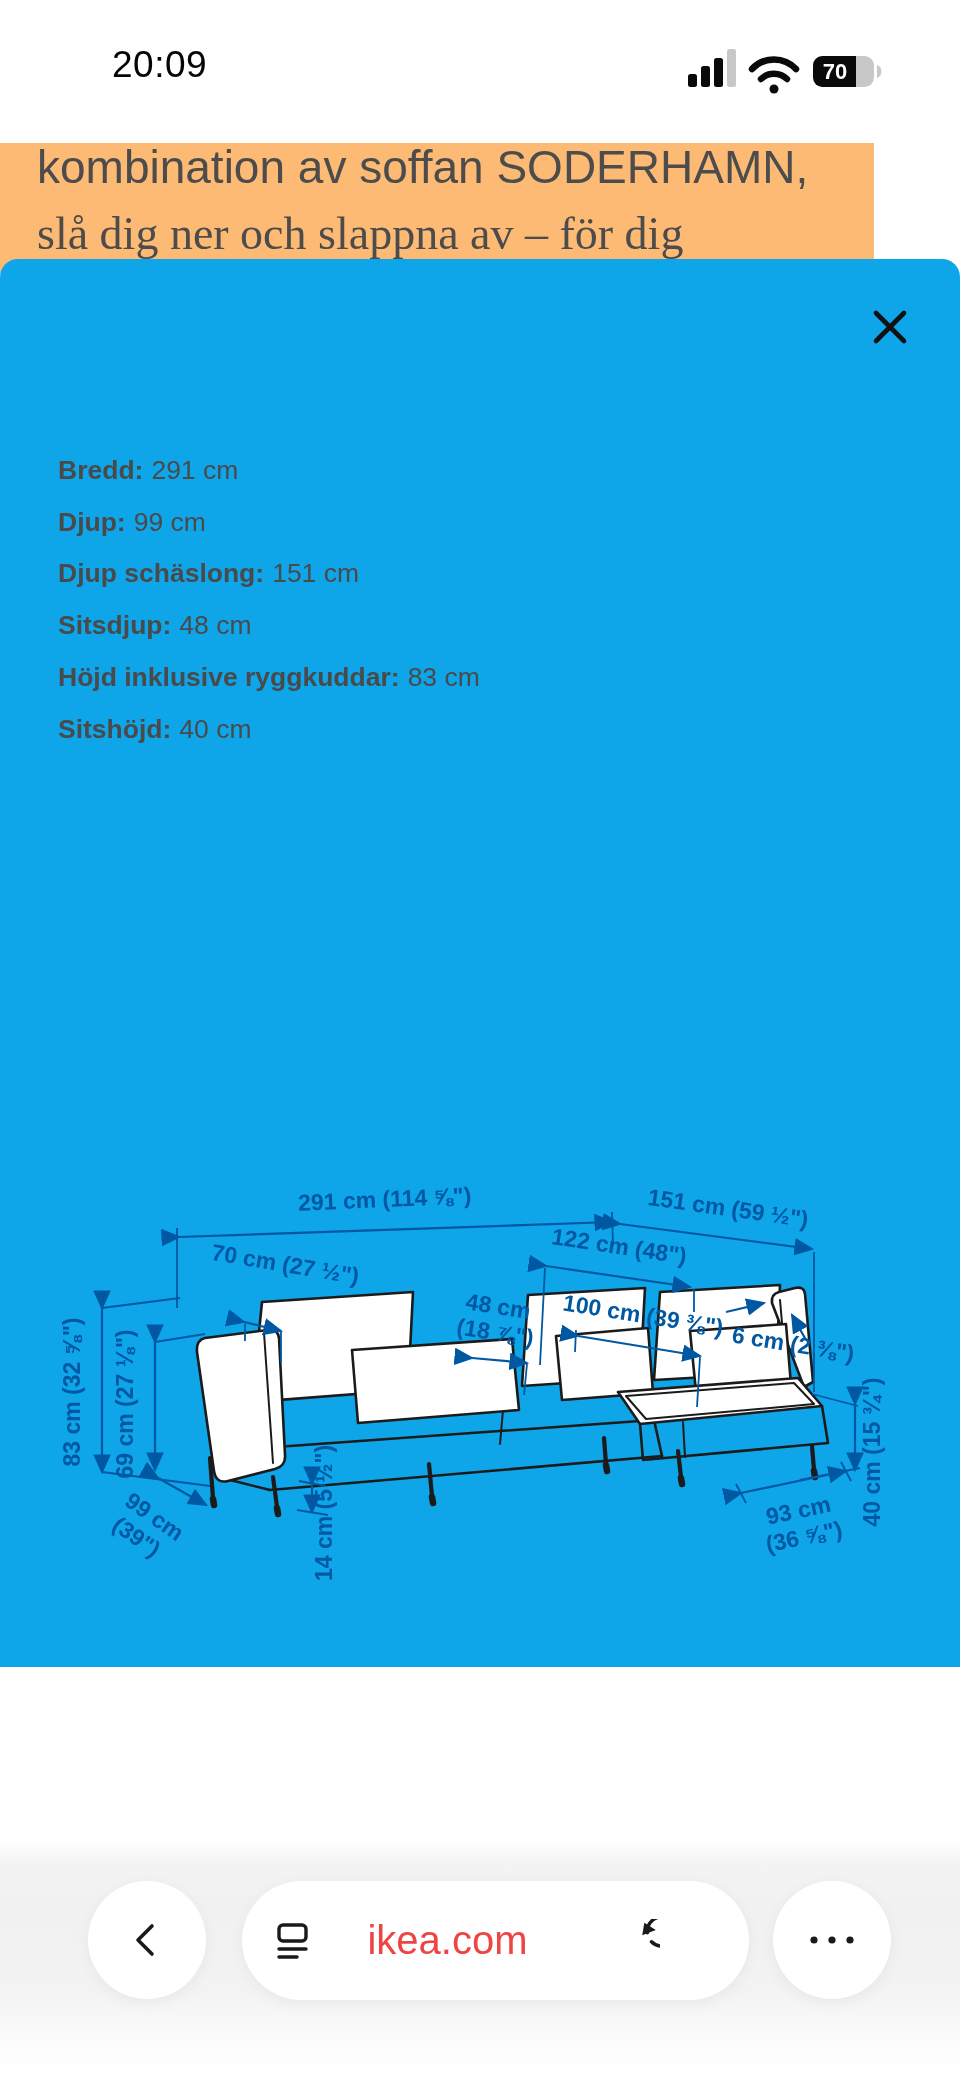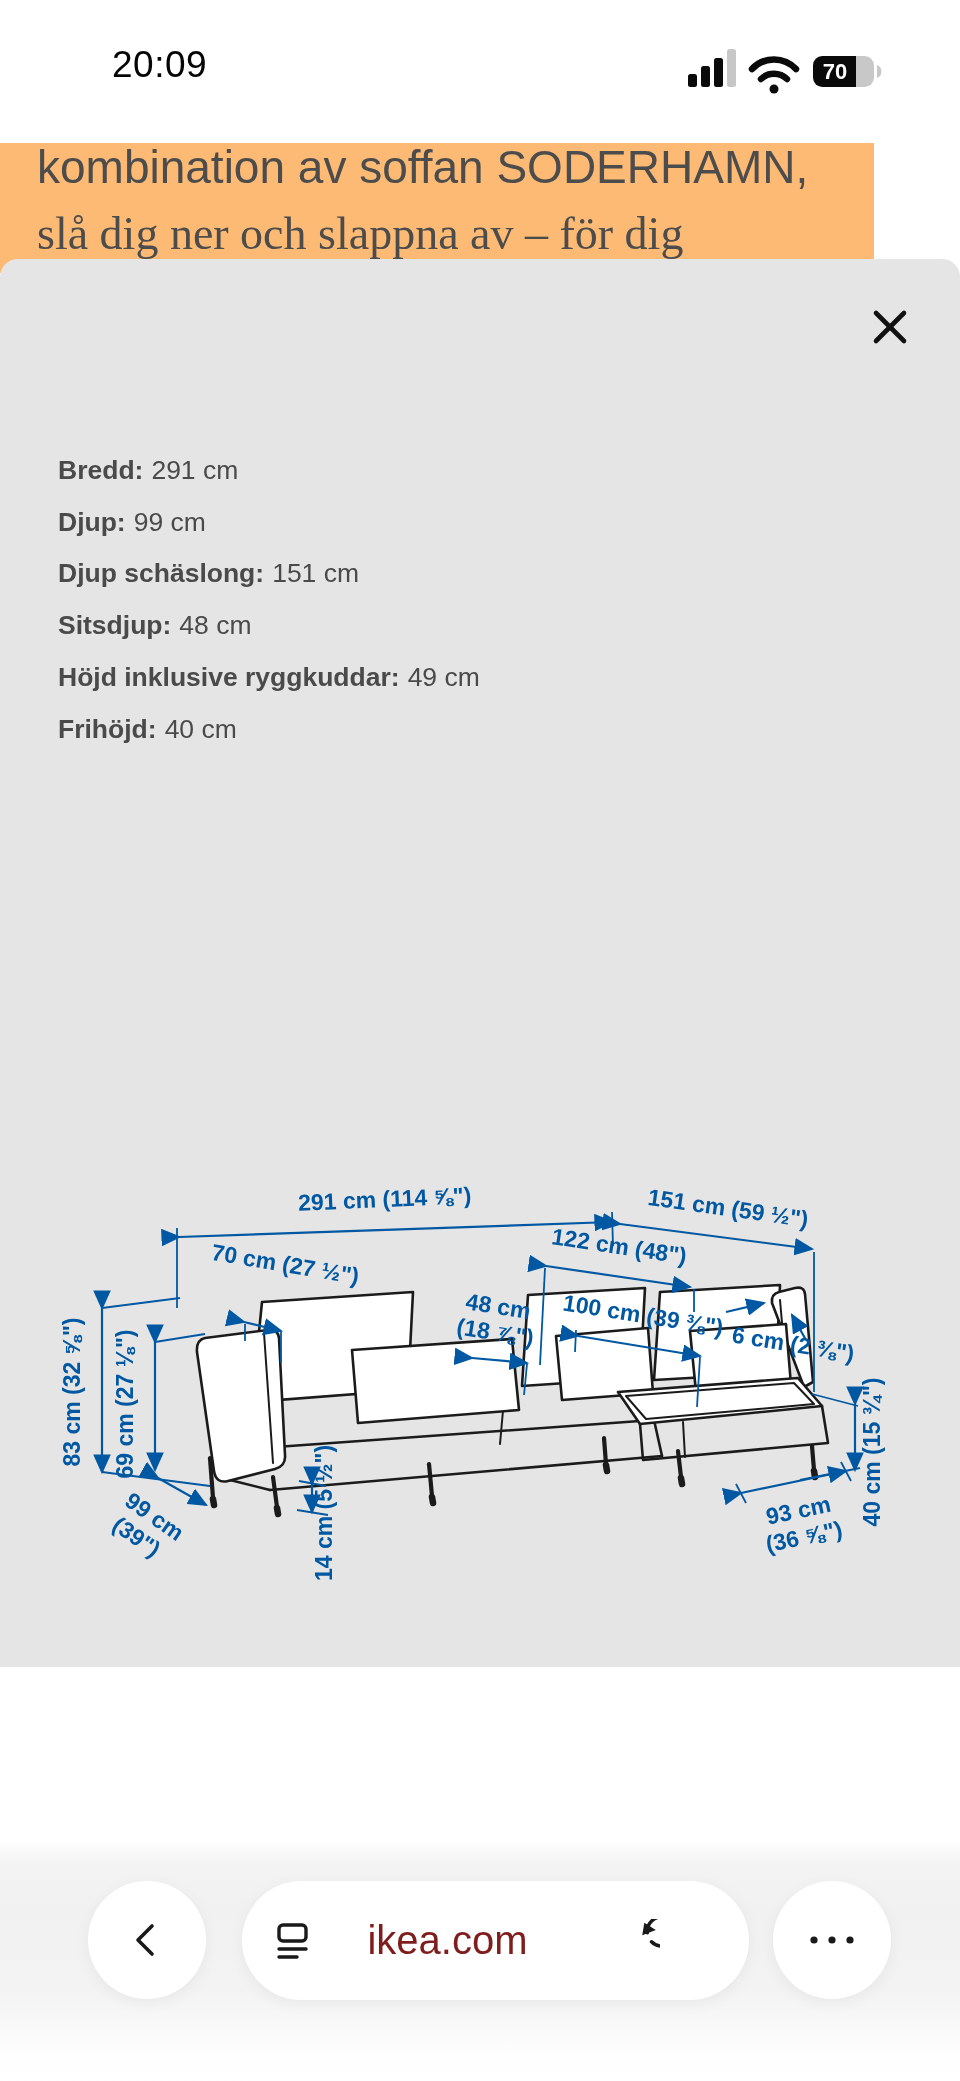--- a/index.html
+++ b/index.html
@@ -11,21 +11,21 @@
   .time{position:absolute;left:112px;top:44px;font-size:37px;font-weight:400;color:#050505;letter-spacing:.5px;}
   #status-icons{position:absolute;top:0;left:0;}
 
   
   #dim-band{position:absolute;top:143px;left:0;width:874px;height:130px;background:#fdba74;overflow:hidden;z-index:5;}
   .dim-line{position:absolute;left:37px;width:900px;font-size:46px;color:#4c4c4c;white-space:nowrap;}
   .dim-line1{top:-3px;}
   .dim-line2{top:64px;font-family:Liberation Serif, serif;}
 
   
-  #sheet{position:absolute;top:259px;left:0;width:960px;height:1408px;background:#e5e5e5;
+  #sheet{position:absolute;top:259px;left:0;width:960px;height:1408px;background:#0ea5e9;
          border-radius:18px 18px 0 0;z-index:10;}
   #close-btn{position:absolute;top:36px;right:38px;width:64px;height:64px;cursor:pointer;}
 
   #measure-list{position:absolute;top:186px;left:58px;font-size:26.5px;line-height:51.7px;color:#4a4a4a;}
   .m-label{font-weight:700;margin-right:8px;}
 
   #diagram{position:absolute;top:891px;left:0;width:960px;height:520px;}
   #diagram svg{display:block;}
   .dim-txt{fill:#0058a3;font-family:"Liberation Sans","DejaVu Sans",sans-serif;
            font-size:23px;font-weight:700;text-anchor:middle;}
@@ -34,21 +34,21 @@
   #toolbar{position:absolute;left:0;top:1840px;width:960px;height:241px;z-index:20;
     background:linear-gradient(180deg, rgba(241,241,241,0) 0%, rgba(241,241,241,.85) 10%,
                #f1f1f1 28%, #f3f3f3 62%, #fdfdfd 88%, #ffffff 100%);}
   .round-btn{position:absolute;top:41px;width:118px;height:118px;border-radius:50%;background:#fff;
              box-shadow:0 4px 16px rgba(0,0,0,.05);display:flex;align-items:center;justify-content:center;cursor:pointer;}
   #back-btn{left:88px;}
   #more-btn{left:773px;}
   #url-pill{position:absolute;left:242px;top:41px;width:507px;height:119px;border-radius:60px;background:#fff;
             box-shadow:0 4px 16px rgba(0,0,0,.05);cursor:pointer;}
   #url-text{position:absolute;left:0;right:96px;top:0;height:119px;display:flex;align-items:center;justify-content:center;
-            font-size:40px;color:#7f1d1d;}
+            font-size:40px;color:#ef4444;}
   .pill-icon{position:absolute;top:37px;}
   #reader-icon{left:28px;}
   #reload-icon{left:364px;left:372px;top:38px;}
 </style>
 </head>
 <body>
 
 <div id="screen">
 
   <div id="dim-band">
@@ -87,22 +87,22 @@
         <line x1="18" y1="18" x2="46" y2="46"></line>
         <line x1="46" y1="18" x2="18" y2="46"></line>
       </g>
     </svg>
 
     <div id="measure-list">
       <div class="m-row"><span class="m-label">Bredd:</span><span class="m-value">291 cm</span></div>
       <div class="m-row"><span class="m-label">Djup:</span><span class="m-value">99 cm</span></div>
       <div class="m-row"><span class="m-label">Djup schäslong:</span><span class="m-value">151 cm</span></div>
       <div class="m-row"><span class="m-label">Sitsdjup:</span><span class="m-value">48 cm</span></div>
-      <div class="m-row"><span class="m-label">Höjd inklusive ryggkuddar:</span><span class="m-value">49 cm</span></div>
-      <div class="m-row"><span class="m-label">Frihöjd:</span><span class="m-value">40 cm</span></div>
+      <div class="m-row"><span class="m-label">Höjd inklusive ryggkuddar:</span><span class="m-value">83 cm</span></div>
+      <div class="m-row"><span class="m-label">Sitshöjd:</span><span class="m-value">40 cm</span></div>
     </div>
 
     <div id="diagram">
       <svg width="960" height="520" viewBox="0 1150 960 520">
         <defs>
           <marker id="ah" orient="auto" markerWidth="9" markerHeight="8" refX="8" refY="4">
             <path d="M0,0 L9,4 L0,8 z" fill="#0058a3"></path>
           </marker>
         </defs>
 

